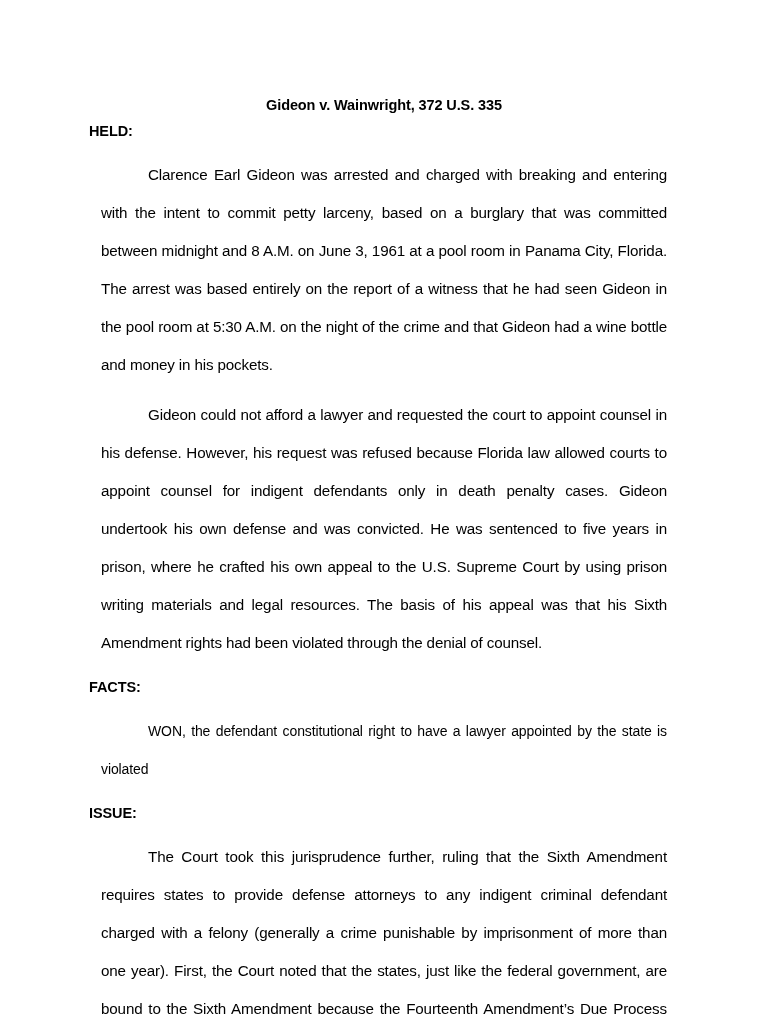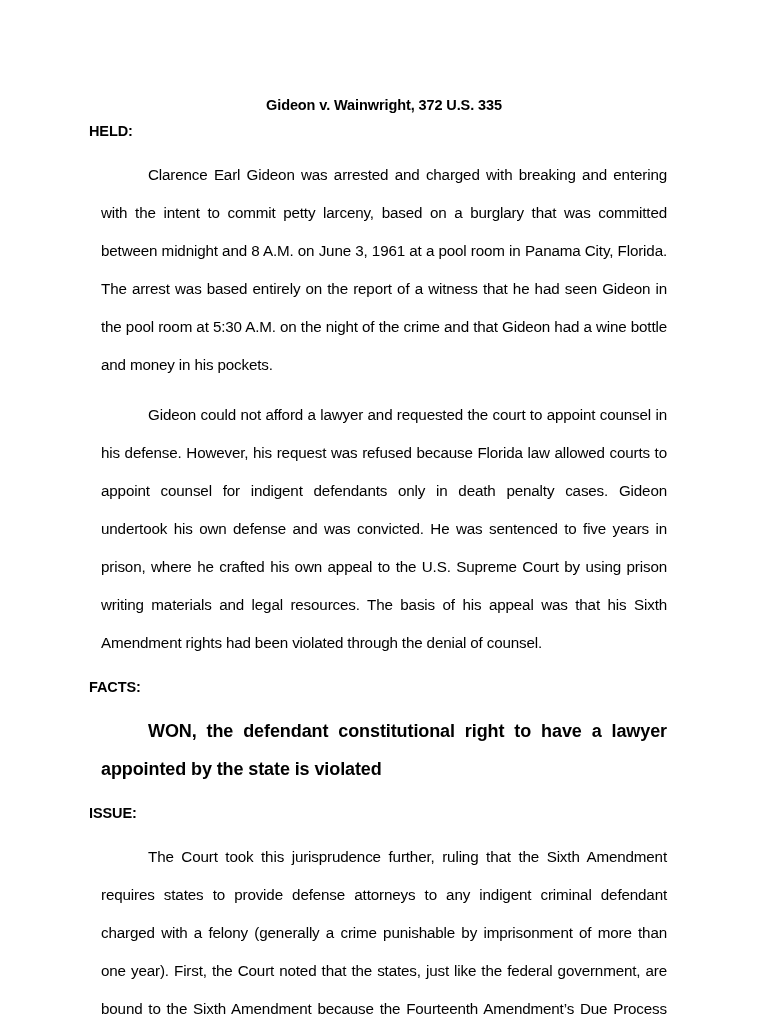--- a/index.html
+++ b/index.html
@@ -51,22 +51,22 @@
     text-align: justify;
     text-justify: inter-word;
     line-height: 38px;
     letter-spacing: -0.15px;
     margin: 12px;
     padding: 0;
     text-indent: 47px;
     word-spacing: 0px;
   }
   .para.bold {
-    font-weight: bold;
-    font-size: 18px;
+    font-weight: normal;
+    font-size: 14px;
     letter-spacing: -0.1px;
   }
   .para.last-line-left {
     text-align-last: left;
   }
 </style>
 </head>
 <body>
 
 <div class="page">

